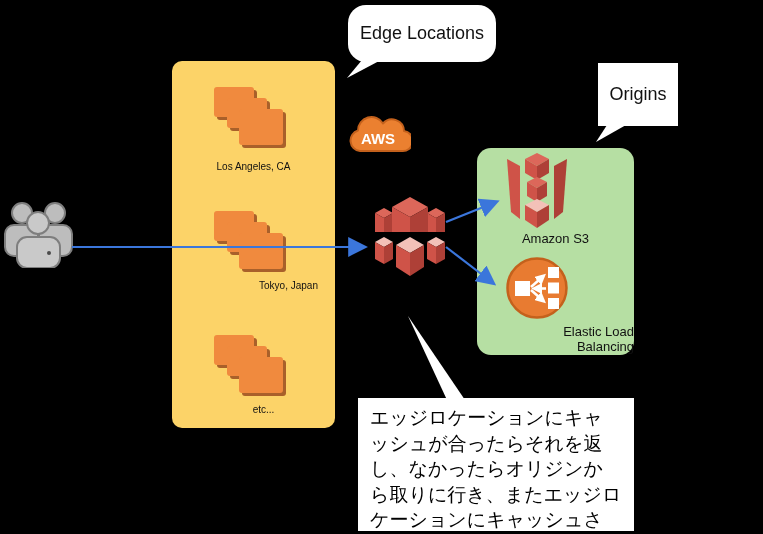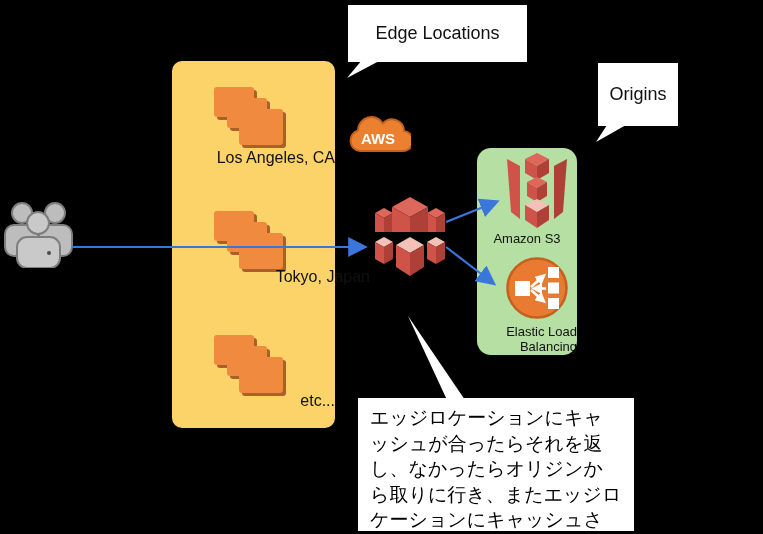--- a/index.html
+++ b/index.html
@@ -18,26 +18,26 @@
     position:absolute;background:#ffffff;color:#000;
     font-size:19px;line-height:25.5px;letter-spacing:0px;
     padding:7px 12px;word-break:break-all;z-index:30;
   }
   
   .edge-panel{
     position:absolute;left:172px;top:61px;width:163px;height:367px;
     background:#FCD368;border-radius:10px;z-index:5;
   }
   .origins-panel{
-    position:absolute;left:477px;top:148px;width:100px;height:207px;
-    background:#B6DFA3;border-radius:14px;z-index:5;
+    position:absolute;left:477px;top:148px;width:120px;height:207px;
+    background:#B6DFA3;border-radius:14px;z-index:5;padding-left:37px;
   }
   .loc-label{
-    position:absolute;left:0;width:100%;text-align:right;
-    font-size:16px;color:#111;
+    position:absolute;left:0;width:100%;text-align:center;
+    font-size:10px;color:#111;margin-top:12px;
   }
   .svc-label{
     position:absolute;left:0;width:100%;text-align:center;
     font-size:13px;line-height:15px;color:#111;
   }
   .svc-label .inner{display:inline-block;max-width:100px;}
   .overlay{position:absolute;left:0;top:0;z-index:40;pointer-events:none;}
   .icon-layer{position:absolute;z-index:20;}
 </style>
 </head>
@@ -86,21 +86,21 @@
     <svg class="abs" style="left:40px;top:272px;" width="74" height="64" viewBox="0 0 74 64">
       <g>
         <rect x="5" y="5" width="40" height="30" rx="3" fill="#A9602A"></rect>
         <rect x="2" y="2" width="40" height="30" rx="3" fill="#F08A3E"></rect>
         <rect x="18" y="16" width="40" height="30" rx="3" fill="#A9602A"></rect>
         <rect x="15" y="13" width="40" height="30" rx="3" fill="#F08A3E"></rect>
         <rect x="30" y="27" width="44" height="36" rx="3" fill="#A9602A"></rect>
         <rect x="27" y="24" width="44" height="36" rx="3" fill="#F08A3E"></rect>
       </g>
     </svg>
-    <div class="loc-label" style="top:331px;">etc...</div>
+    <div class="loc-label" style="top:331px;padding-left:10px;">etc...</div>
   </div>
 
   <svg class="icon-layer" style="left:347px;top:106px;" width="64" height="52" viewBox="0 0 64 52">
     <path d="M 13 45 a 10.5 10.5 0 0 1 -2 -20.5 a 13.5 13.5 0 0 1 25 -7 a 12 12 0 0 1 21 7.5 a 10 10 0 0 1 -2.5 20 z" fill="#EB8030" stroke="#C4611C" stroke-width="2" stroke-linejoin="round"></path>
     <text x="31" y="38" text-anchor="middle" font-size="15" font-weight="bold" fill="#ffffff" font-family="Liberation Sans, sans-serif">AWS</text>
   </svg>
 
   <svg class="icon-layer" style="left:375px;top:196px;" width="70" height="80" viewBox="0 0 70 80">
 
     <g>
@@ -178,21 +178,21 @@
       <line x1="446" y1="222" x2="496" y2="202" marker-end="url(#ab)"></line>
       <line x1="446" y1="247" x2="493" y2="283" marker-end="url(#ab)"></line>
     </g>
     <g fill="#ffffff">
       <polygon points="362,60 381,60 347,78"></polygon>
       <polygon points="607,125 626,125 596,142"></polygon>
       <polygon points="447,400 465,400 408,316"></polygon>
     </g>
   </svg>
 
-  <div class="callout" style="left:348px;top:5px;width:179px;height:57px;">
+  <div class="callout" style="left:348px;top:5px;width:148px;height:57px;border-radius:18px;">
     <span>Edge Locations</span>
   </div>
 
   <div class="callout" style="left:598px;top:63px;width:80px;height:63px;">
     <span>Origins</span>
   </div>
 
   <div class="note" style="left:358px;top:398px;width:252px;height:119px;">
     <span>エッジロケーションにキャッシュが合ったらそれを返し、なかったらオリジンから取りに行き、またエッジロケーションにキャッシュさせる。</span>
   </div>

